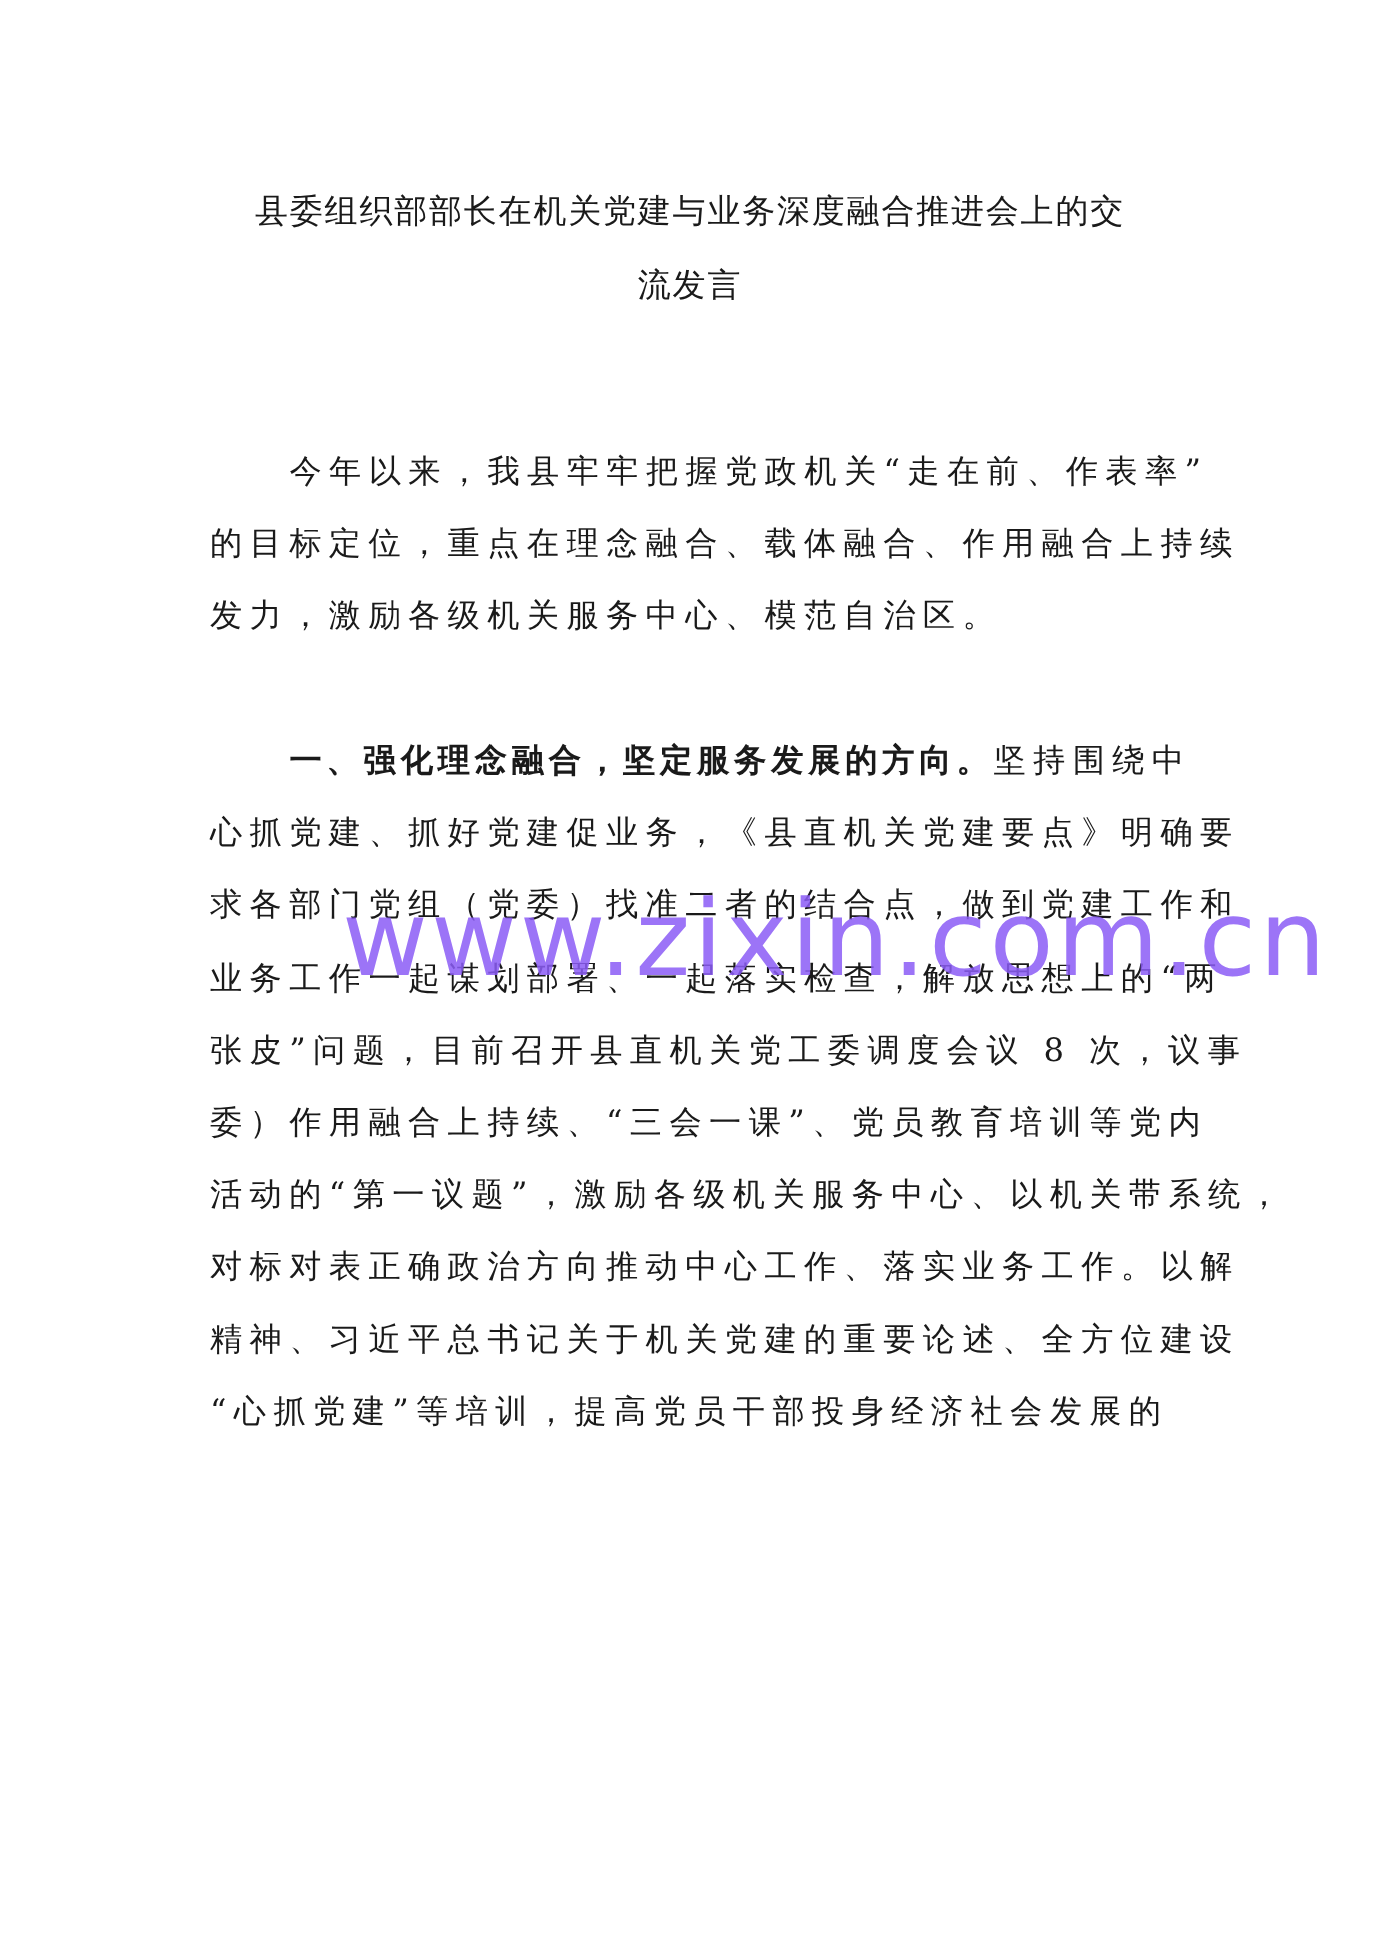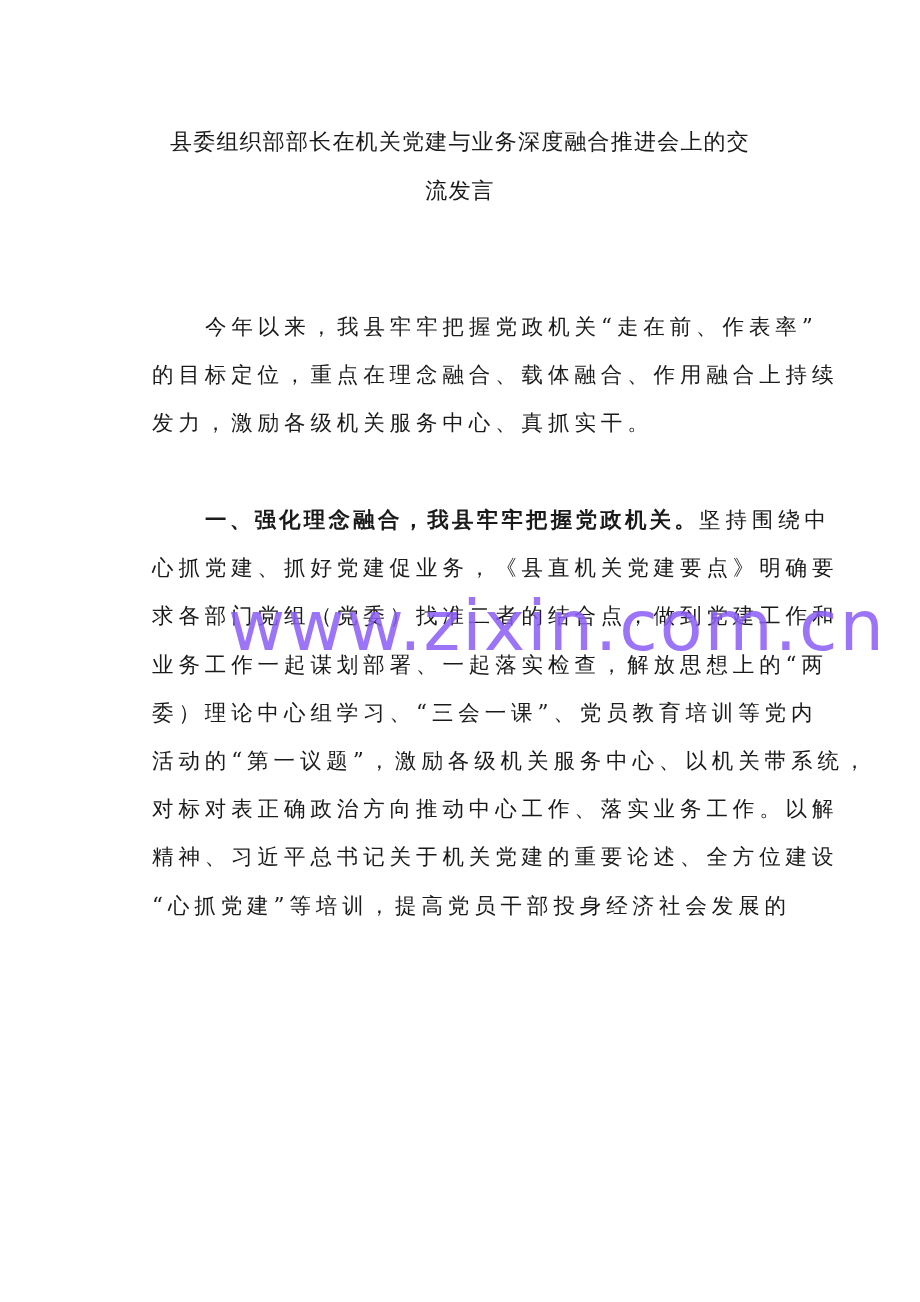--- a/index.html
+++ b/index.html
@@ -36,21 +36,21 @@
   }
   .body-text {
     position: absolute;
     left: 140px;
     width: 642px;
     font-size: 21.5px;
     line-height: 48.2px;
     letter-spacing: 4.9px;
     text-align: justify;
     text-align-last: left;
-    margin: 12px;
+    margin: 0;
     color: #1a1a1a;
   }
   .p1 { top: 291px; }
   .p2 { top: 484px; }
   .indent { display: inline-block; width: 53px; }
   .bold-lead { font-weight: bold; letter-spacing: 3.2px; }
   .watermark {
     position: absolute;
     left: 228px;
     top: 586px;
@@ -71,29 +71,30 @@
 <div class="page">
 
   <h1 class="title">
     <span class="line">县委组织部部长在机关党建与业务深度融合推进会上的交</span>
     <span class="line">流发言</span>
   </h1>
 
   <div class="body-text p1">
     <span class="line"><span class="indent"></span><span>今年以来，我县牢牢把握党政机关“走在前、作表率”</span></span>
     <span class="line">的目标定位，重点在理念融合、载体融合、作用融合上持续</span>
-    <span class="line">发力，激励各级机关服务中心、真抓实干。</span>
+    <span class="line">发力，激励各级机关服务中心、模范自治区。</span>
   </div>
 
   <div class="body-text p2">
-    <span class="line"><span class="indent"></span><span class="bold-lead">一、强化理念融合，我县牢牢把握党政机关。</span><span>坚持围绕中</span></span>
+    <span class="line"><span class="indent"></span><span class="bold-lead">一、强化理念融合，坚定服务发展的方向。</span><span>坚持围绕中</span></span>
     <span class="line">心抓党建、抓好党建促业务，《县直机关党建要点》明确要</span>
     <span class="line">求各部门党组（党委）找准二者的结合点，做到党建工作和</span>
     <span class="line">业务工作一起谋划部署、一起落实检查，解放思想上的“两</span>
-    <span class="line">委）理论中心组学习、“三会一课”、党员教育培训等党内</span>
+    <span class="line">张皮”问题，目前召开县直机关党工委调度会议 8 次，议事</span>
+    <span class="line">委）作用融合上持续、“三会一课”、党员教育培训等党内</span>
     <span class="line">活动的“第一议题”，激励各级机关服务中心、以机关带系统，</span>
     <span class="line">对标对表正确政治方向推动中心工作、落实业务工作。以解</span>
     <span class="line">精神、习近平总书记关于机关党建的重要论述、全方位建设</span>
     <span class="line">“心抓党建”等培训，提高党员干部投身经济社会发展的</span>
   </div>
 
   <div class="watermark">www.zixin.com.cn</div>
 
 </div>
 

